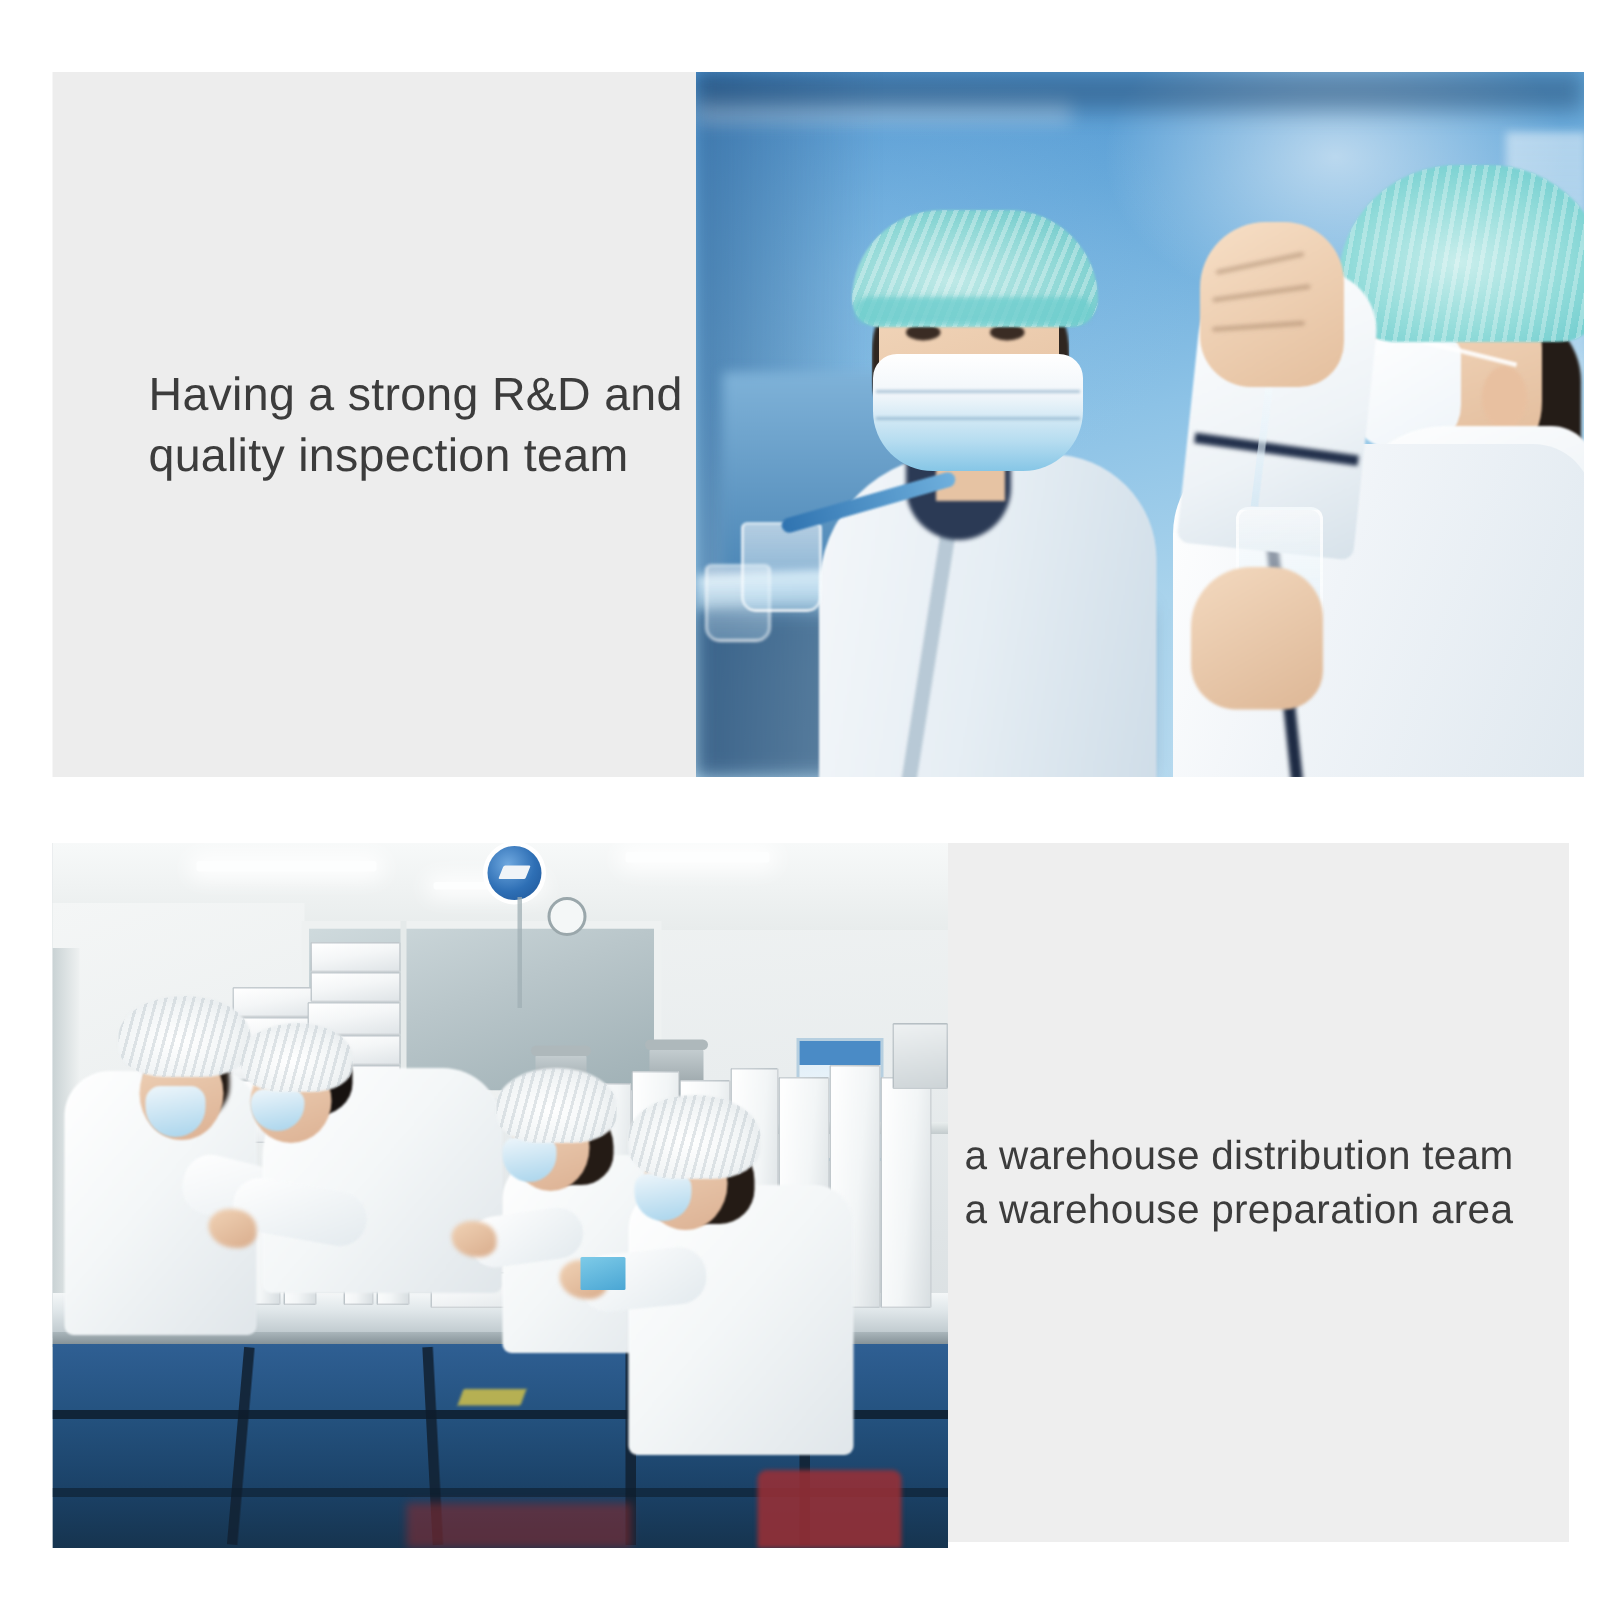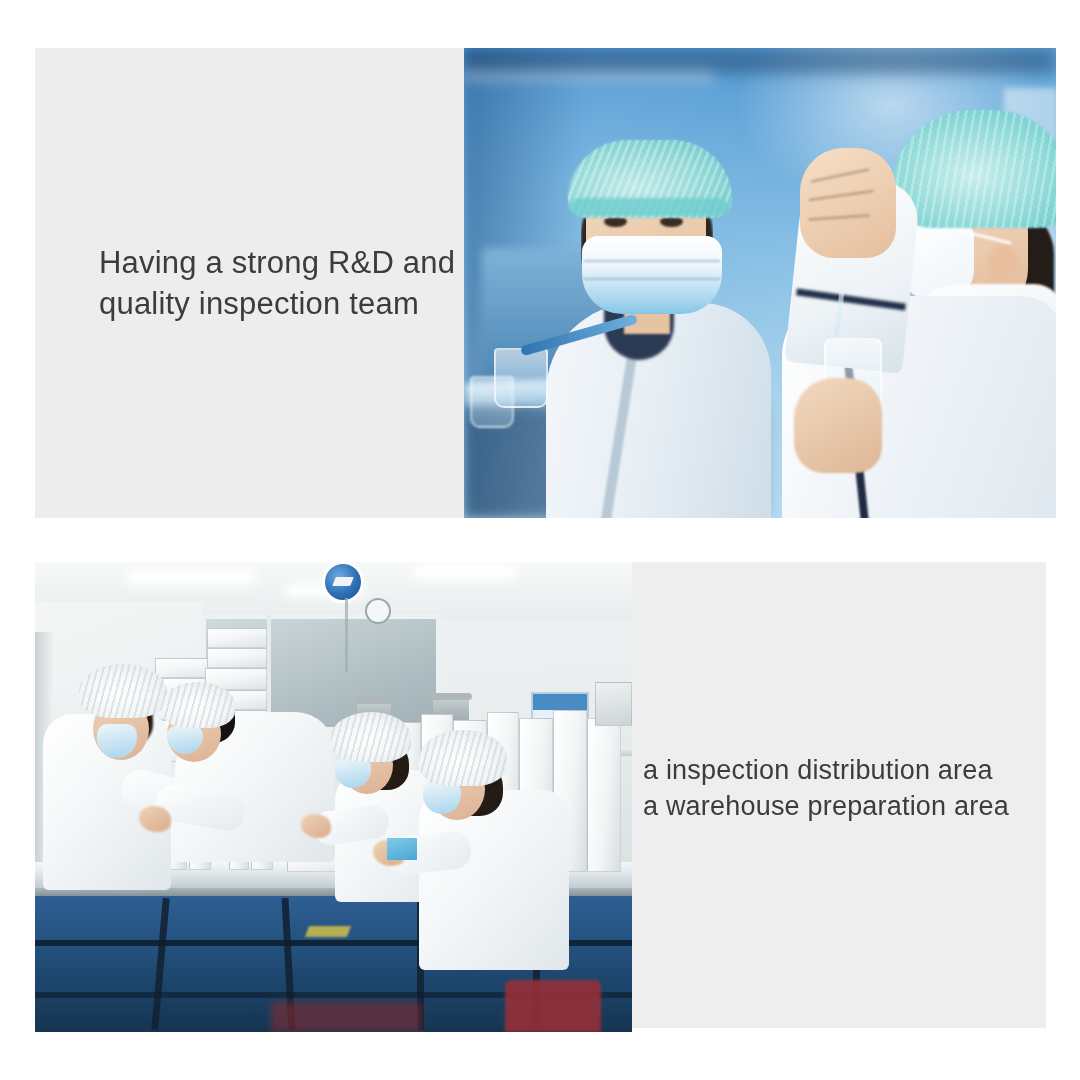--- a/index.html
+++ b/index.html
@@ -756,16 +756,16 @@
     <div class="w-hair w-softblur" style="left:410px;top:196px;width:58px;height:58px;"></div>
     <div class="w-head w-softblur" style="left:394px;top:196px;width:56px;height:62px;"></div>
     <div class="w-mask w-softblur" style="left:388px;top:220px;width:38px;height:32px;"></div>
     <div class="w-cap w-softblur" style="left:384px;top:168px;width:88px;height:56px;"></div>
     <div class="w-cap-tex" style="left:384px;top:168px;width:88px;height:56px;"></div>
     <div class="box" style="left:352px;top:276px;width:30px;height:22px;background:linear-gradient(160deg,#7ecbe8,#4aa6d4);border:none;"></div>
 
     <div style="position:absolute;left:470px;top:418px;width:96px;height:52px;background:#9c2f35;opacity:.85;filter:blur(1.5px);border-radius:6px 6px 0 0;"></div>
   </div>
 
-  <div class="caption" id="bottom-caption">a inspection distribution area
+  <div class="caption" id="bottom-caption">a warehouse distribution team
 a warehouse preparation area</div>
 
 </div>
 
 </body></html>

